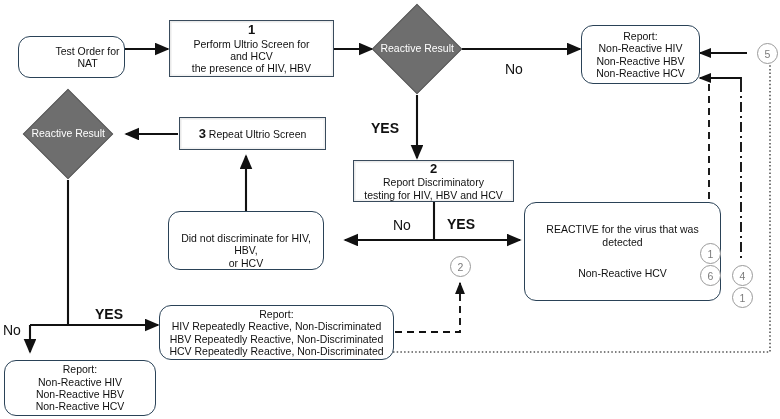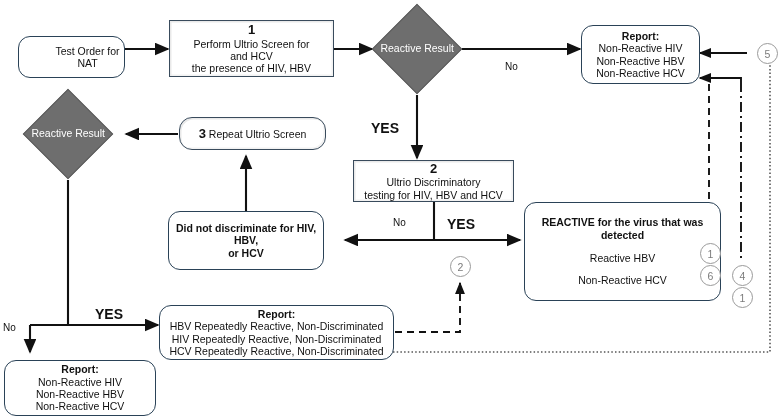--- a/index.html
+++ b/index.html
@@ -53,25 +53,25 @@
     border:1px solid #5d5d5d;
   }
   .diamond .dlabel{
     transform:rotate(-45deg);
     display:block;
     white-space:nowrap;
     line-height:1.25;
   }
   
   .t11{font-size:10.5px;}
-  .bold{font-weight:bold;}
+  .bold{font-weight:normal;}
   .stepnum{font-weight:bold;font-size:13px;}
   .edge-label{
     position:absolute;
-    font-size:10px;
+    font-size:14px;
     color:#111;
     white-space:nowrap;
   }
   .edge-label.b{font-weight:bold;font-size:14px;}
   
   .refcircle{
     position:absolute;
     width:19px;height:19px;
     border:1.2px solid #9a9a9a;
     border-radius:50%;
@@ -168,60 +168,59 @@
     </span>
   </div>
 
   <div class="node diamond t11" style="left:36px; top:102px; width:64px; height:64px;">
     <span class="dlabel">
       <span>Reactive</span>
       <span>Result</span>
     </span>
   </div>
 
-  <div class="node step t11" style="left:179px; top:117px; width:147px; height:33px;border-radius:13px;">
+  <div class="node step t11" style="left:179px; top:117px; width:147px; height:33px;">
     <span class="inner">
       <b class="stepnum">3</b>
       <span>Repeat Ultrio Screen</span>
     </span>
   </div>
 
   <div class="node step t11" style="left:353px; top:160px; width:161px; height:42px;">
     <span class="inner lines">
       <span>
         <b class="stepnum">2</b>
-        <span>Ultrio Discriminatory</span>
+        <span>Report Discriminatory</span>
       </span>
       <span>testing for HIV, HBV and HCV</span>
     </span>
   </div>
 
-  <div class="node rounded t11 bold" style="left:168px; top:211px; width:156px; height:59px;">
+  <div class="node rounded t11 bold" style="left:168px; top:211px; width:156px; height:59px;align-items:flex-end;">
     <span class="lines">
       <span>Did not discriminate for HIV, HBV,</span>
       <span>or HCV</span>
     </span>
   </div>
 
   <div class="node rounded t11" style="left:524px; top:202px; width:197px; height:99px;">
     <span class="lines" style="line-height:1.25;">
       <span class="bold">REACTIVE for the virus that was</span>
       <span class="bold">detected</span>
       <span style="height:9px;">&nbsp;</span>
-      <span>Reactive HBV</span>
       <span style="height:9px;">&nbsp;</span>
       <span>Non-Reactive HCV</span>
     </span>
   </div>
 
   <div class="node rounded t11" style="left:159px; top:305px; width:235px; height:55px;">
     <span class="lines">
       <span class="bold">Report:</span>
+      <span>HIV Repeatedly Reactive, Non-Discriminated</span>
       <span>HBV Repeatedly Reactive, Non-Discriminated</span>
-      <span>HIV Repeatedly Reactive, Non-Discriminated</span>
       <span>HCV Repeatedly Reactive, Non-Discriminated</span>
     </span>
   </div>
 
   <div class="node rounded t11" style="left:4px; top:360px; width:152px; height:56px;">
     <span class="lines">
       <span class="bold">Report:</span>
       <span>Non-Reactive HIV</span>
       <span>Non-Reactive HBV</span>
       <span>Non-Reactive HCV</span>

